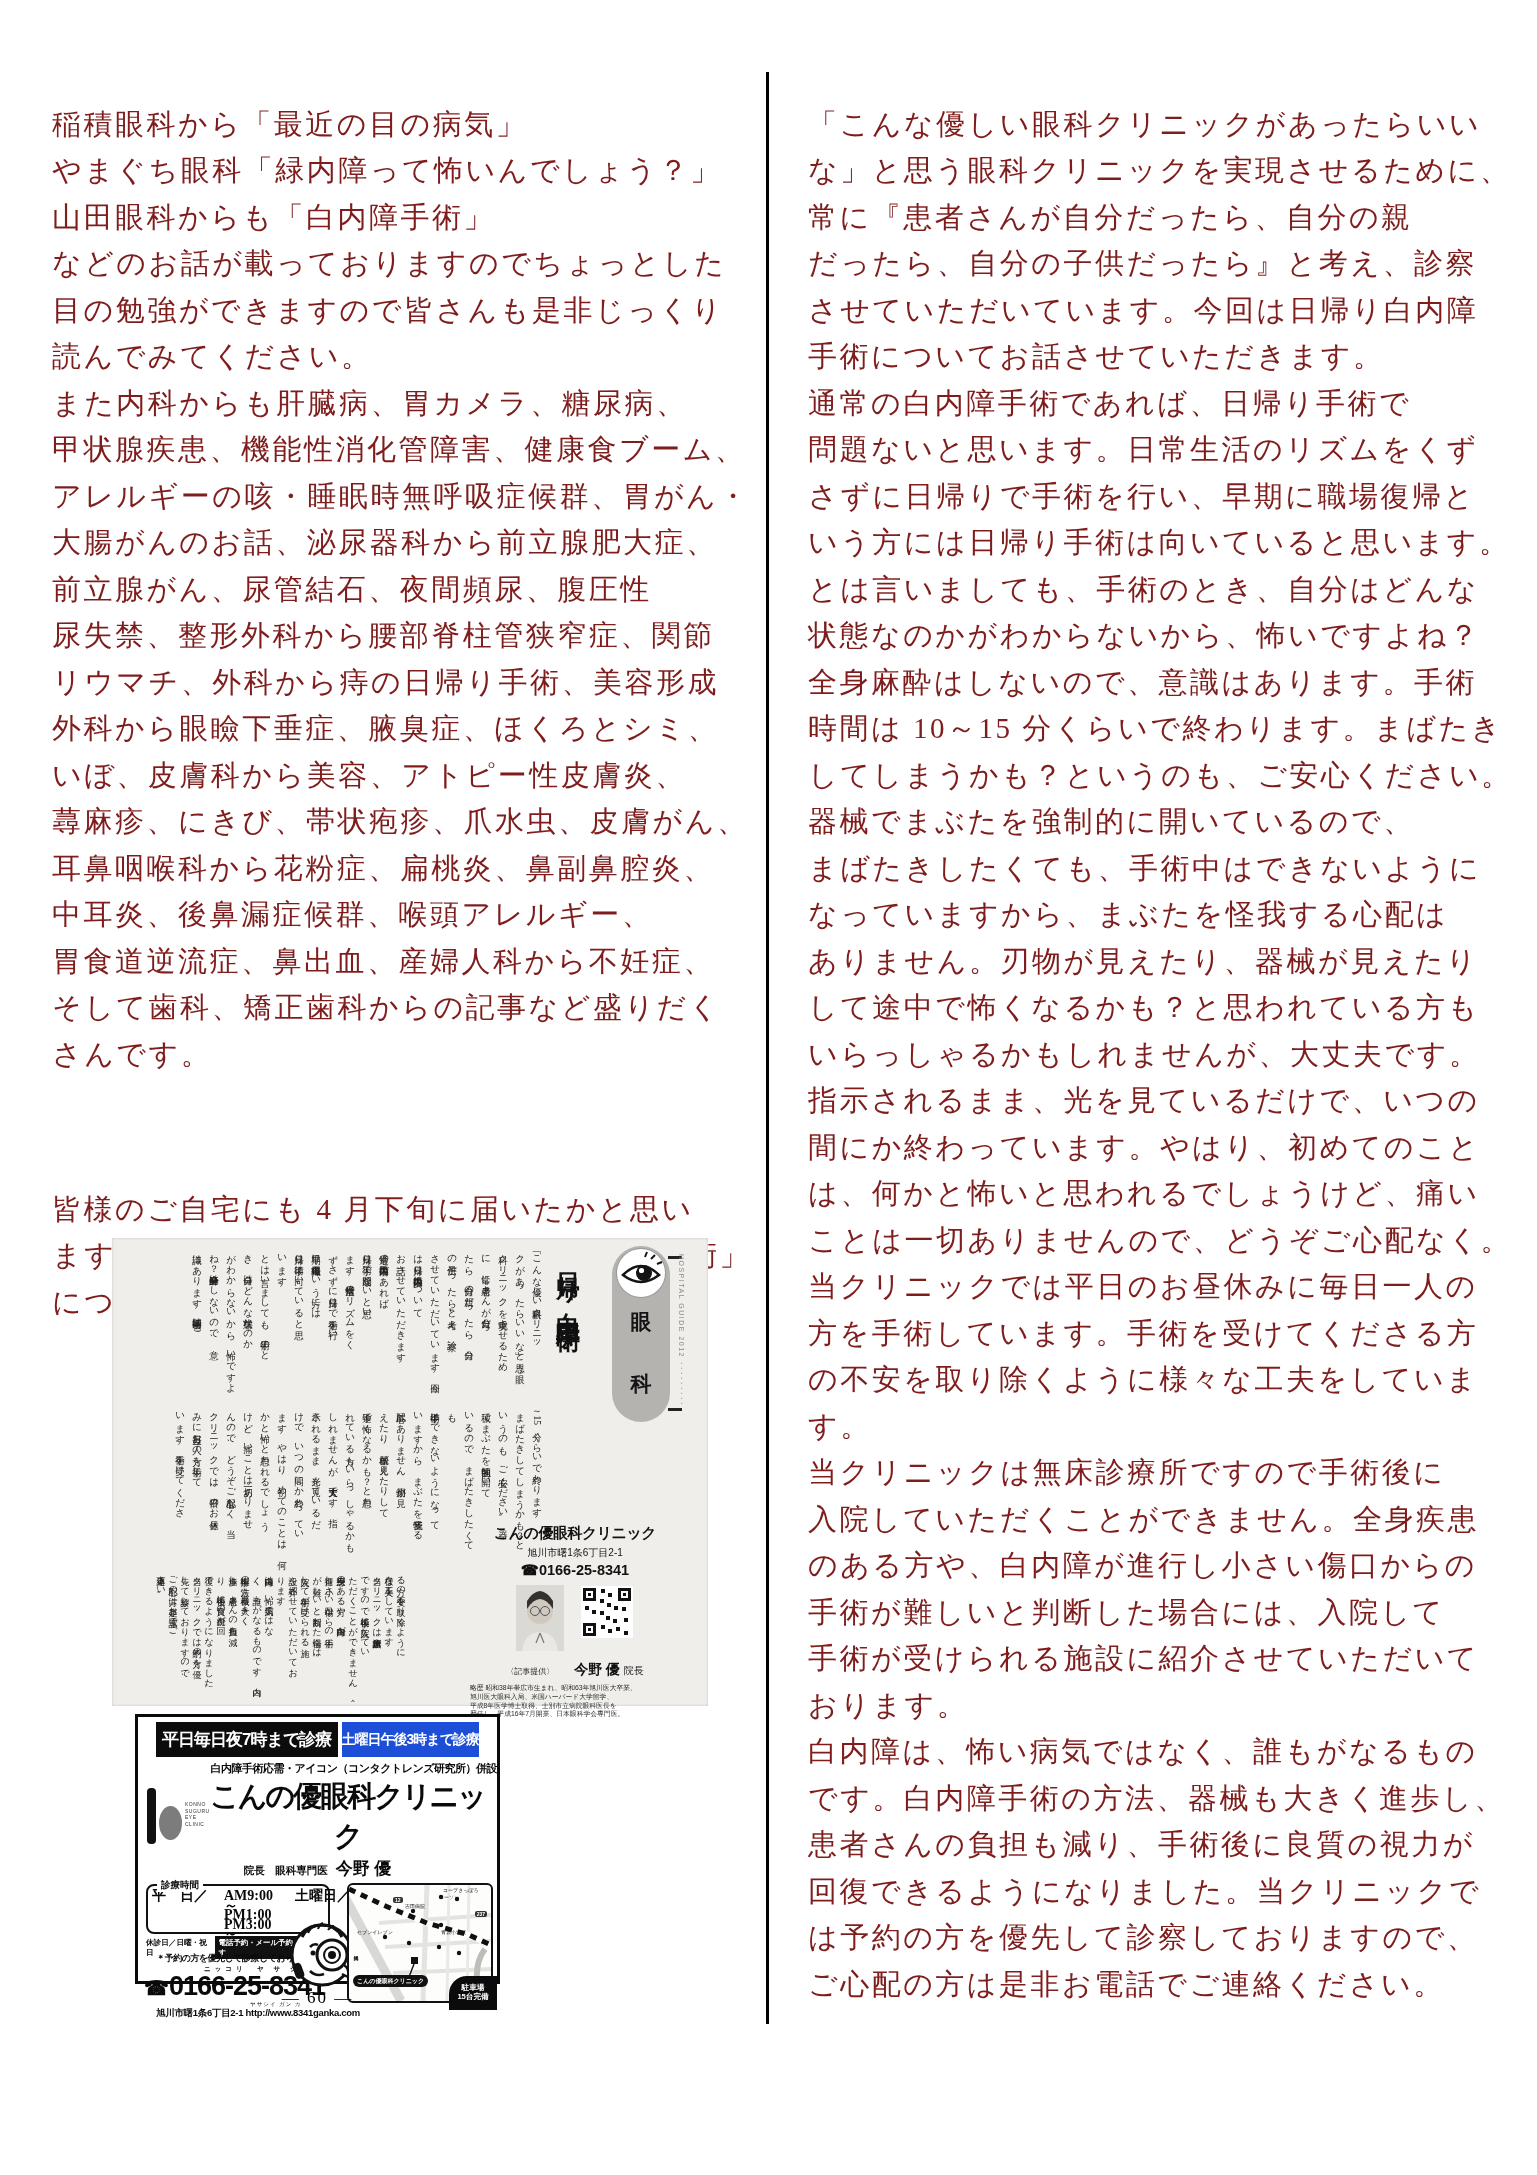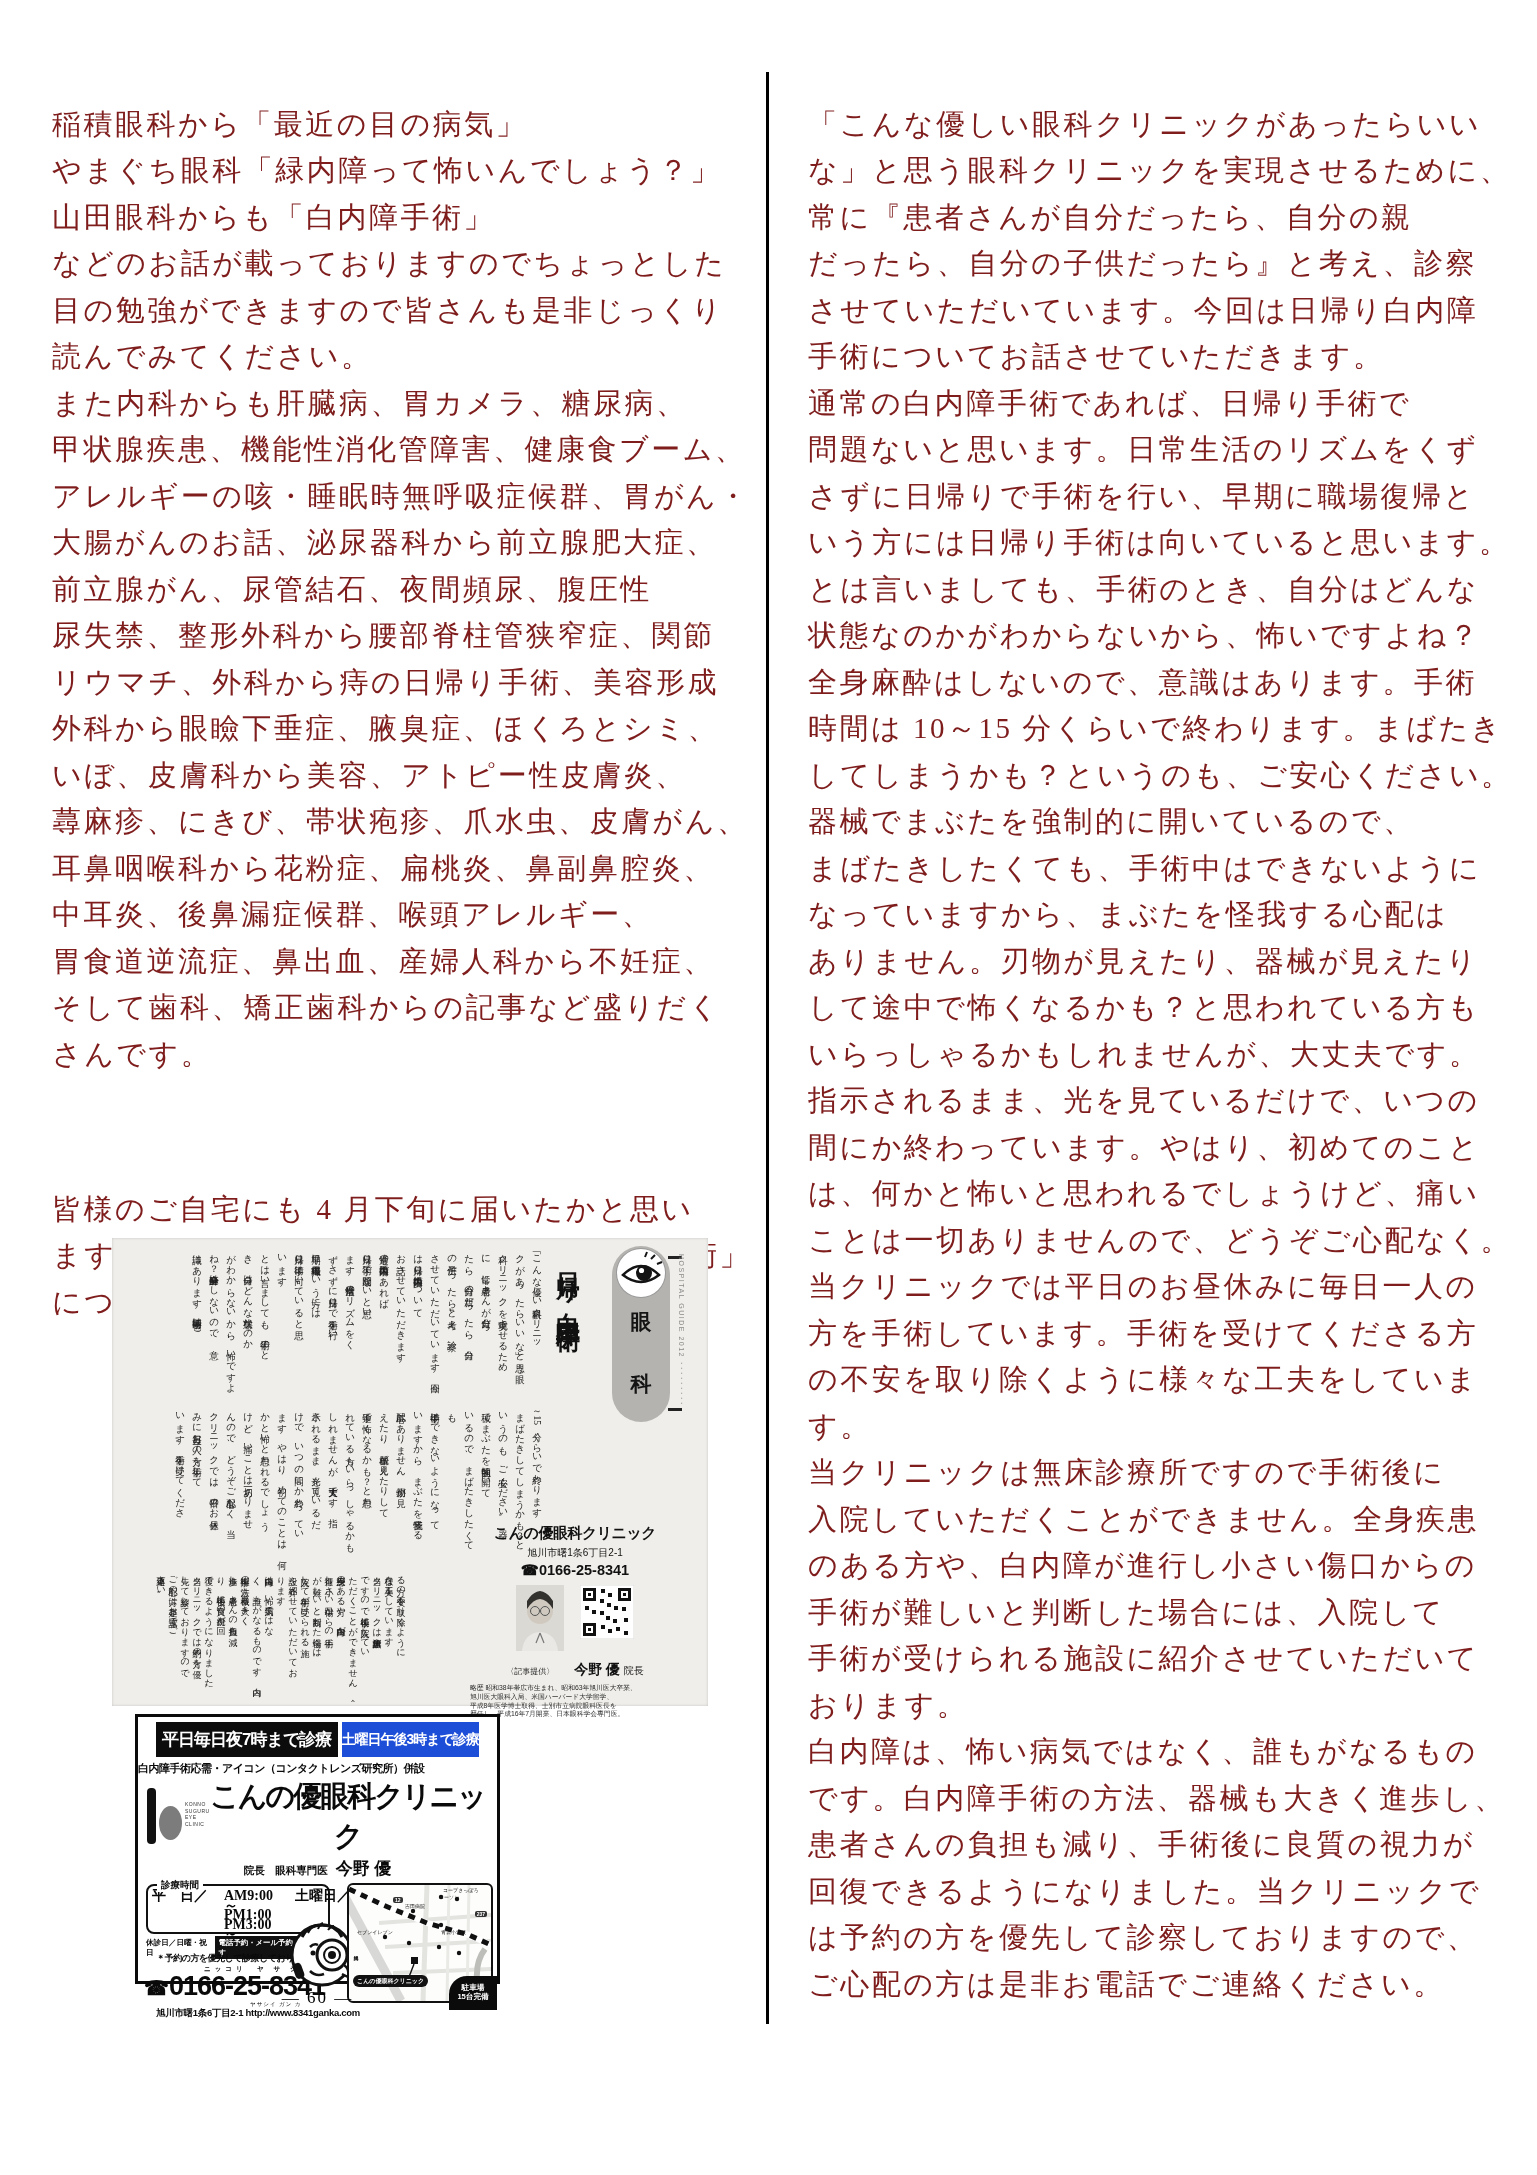--- a/index.html
+++ b/index.html
@@ -49,21 +49,21 @@
         color:#2b2b2b;white-space:pre-line;padding-left:8px;letter-spacing:0;}
 
   
   #ad{position:absolute;left:135px;top:1714px;width:365px;height:270px;border:3px solid #0a0a0a;
       background:#fff;box-sizing:border-box;font-family:"Liberation Sans",sans-serif;color:#0a0a0a;}
   #ad .banner{display:flex;gap:4px;margin:5px 18px 0;height:35px;}
   #ad .banner>div{display:flex;align-items:center;justify-content:center;color:#fff;
       font-weight:900;letter-spacing:-1px;}
   #banner-left{flex:1.32;background:#0c0c0c;font-size:17px;}
   #banner-right{flex:1;background:#1d4ed8;font-size:14px;}
-  #ad-sub{text-align:left;font-size:11px;font-weight:700;margin-top:4px;letter-spacing:-0.5px;}
+  #ad-sub{text-align:right;font-size:11px;font-weight:700;margin-top:4px;letter-spacing:-0.5px;}
   #name-row{display:flex;align-items:center;padding:1px 6px 0;}
   #logo{position:relative;width:60px;height:58px;flex:none;}
   #logo .bar{position:absolute;left:3px;top:0;width:9px;height:56px;background:#111;border-radius:4px;}
   #logo .dot{position:absolute;left:15px;top:18px;width:23px;height:34px;background:#7c7c7c;border-radius:50%;}
   #logo .ltxt{position:absolute;left:41px;top:13px;font-size:5px;line-height:6.5px;color:#333;
       white-space:pre-line;letter-spacing:.5px;}
   #ad-name{flex:1;font-size:29px;font-weight:900;letter-spacing:-2px;text-align:center;}
   #director-row{text-align:center;height:22px;}
   #director-row .dp{font-size:10.5px;font-weight:700;margin-right:8px;}
   #director-row .dn{font-size:17px;font-weight:900;}

